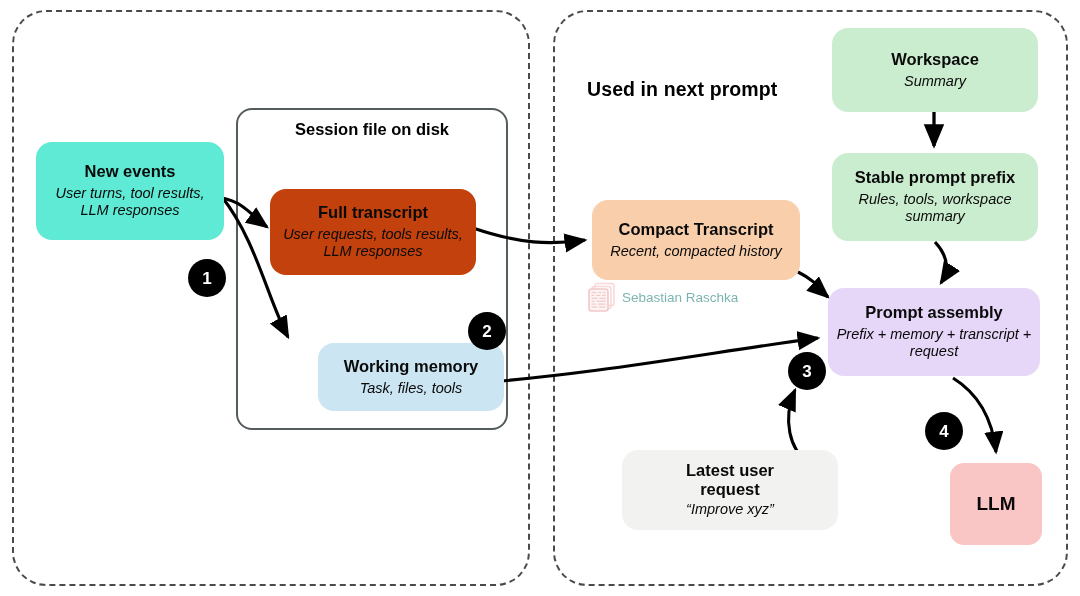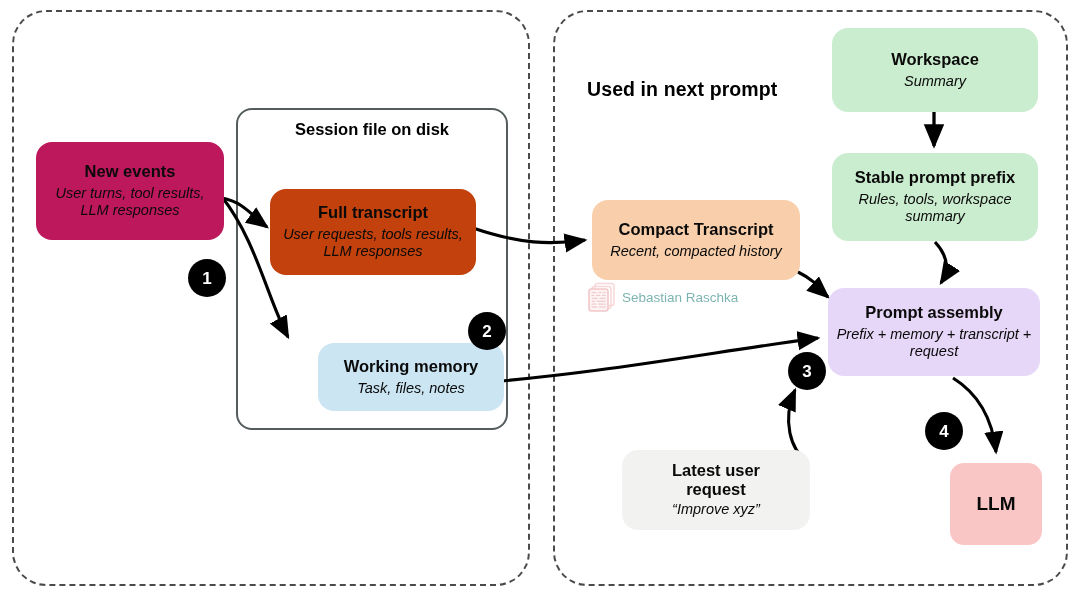--- a/index.html
+++ b/index.html
@@ -161,33 +161,33 @@
 
     <g>
       <path d="M808,462 C790,450 782,420 795,390" fill="none" stroke="#000" stroke-width="3.1" marker-end="url(#ah)"></path>
     </g>
 
     <g>
       <path d="M953,378 C982,396 993,424 996,452" fill="none" stroke="#000" stroke-width="3.1" marker-end="url(#ah)"></path>
     </g>
   </svg>
 
-  <div class="node" style="left:36px; top:142px; width:188px; height:98px; background:#be185d;">
+  <div class="node" style="left:36px; top:142px; width:188px; height:98px; background:#5eead4;">
     <div class="t">New events</div>
     <div class="s">User turns, tool results, LLM responses</div>
   </div>
 
   <div class="node" style="left:270px; top:189px; width:206px; height:86px; background:#c2410c;">
     <div class="t">Full transcript</div>
     <div class="s">User requests, tools results, LLM responses</div>
   </div>
 
   <div class="node" style="left:280px; top:343px; width:186px; height:68px; background:#cbe5f2;margin-left:38px;">
     <div class="t">Working memory</div>
-    <div class="s">Task, files, notes</div>
+    <div class="s">Task, files, tools</div>
   </div>
 
   <div class="node" style="left:592px; top:200px; width:208px; height:80px; background:#f8ceab;">
     <div class="t">Compact Transcript</div>
     <div class="s">Recent, compacted history</div>
   </div>
 
   <div class="node" style="left:832px; top:28px; width:206px; height:84px; background:#cbedcf;">
     <div class="t">Workspace</div>
     <div class="s">Summary</div>
@@ -196,21 +196,21 @@
   <div class="node" style="left:832px; top:153px; width:206px; height:88px; background:#cbedcf;">
     <div class="t">Stable prompt prefix</div>
     <div class="s">Rules, tools, workspace summary</div>
   </div>
 
   <div class="node" style="left:828px; top:288px; width:212px; height:88px; background:#e6d6f7;">
     <div class="t">Prompt assembly</div>
     <div class="s">Prefix + memory + transcript + request</div>
   </div>
 
-  <div class="node" style="left:622px; top:450px; width:188px; height:80px; background:#f2f2f0;">
+  <div class="node" style="left:622px; top:450px; width:216px; height:80px; background:#f2f2f0;">
     <div class="t" style="max-width:150px;">Latest user request</div>
     <div class="s" style="margin-top:2px;">“Improve xyz”</div>
   </div>
 
   <div class="node sq" style="left:950px; top:463px; width:92px; height:82px; background:#fac5c5;">
     <div class="t" style="font-size:19px;">LLM</div>
   </div>
 
   <div class="badge" style="left:188px; top:259px;">1</div>
   <div class="badge" style="left:468px; top:312px;">2</div>

